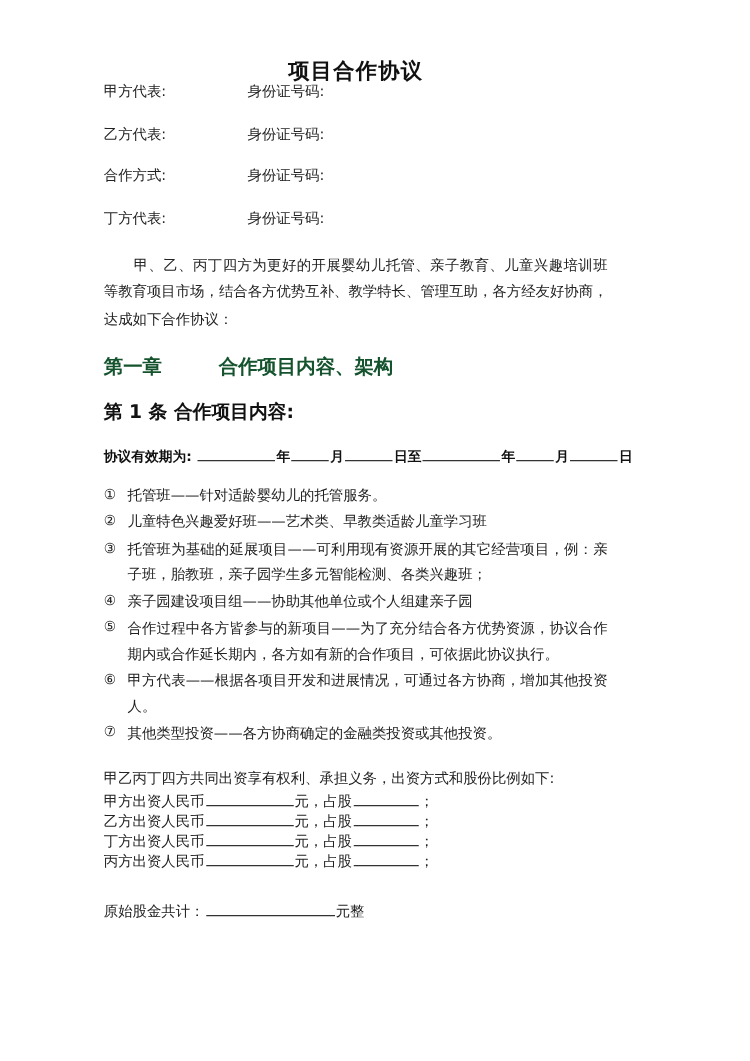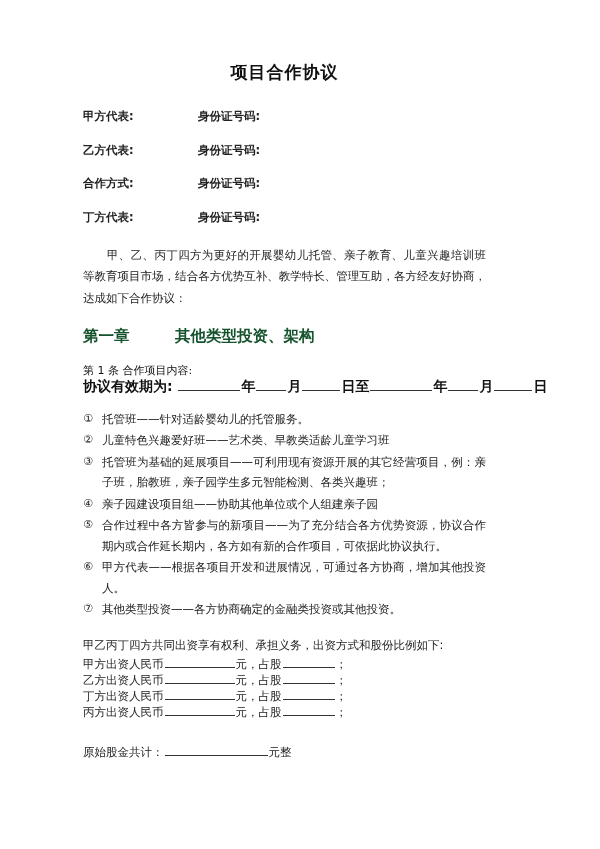--- a/index.html
+++ b/index.html
@@ -13,34 +13,32 @@
     font-family: "DejaVu Sans", "Liberation Sans", sans-serif;
     color: #1b1b1b;
     overflow: hidden;
   }
   .page {
     position: relative;
     width: 569px;
     height: 849px;
     background: #fff;
     box-sizing: border-box;
-    padding: 16px 83px;
+    padding: 0 83px;
   }
   .doc-title {
     text-align: center;
     font-size: 17px;
     font-weight: bold;
     letter-spacing: 1px;
     margin: 0;
     padding-top: 45px;
     color: #111;
   }
   .party-block {
-    margin-top: 27px;
-    font-weight: bold;
   }
   .party-row {
     display: flex;
     font-size: 11.5px;
     line-height: 1;
     margin-bottom: 22px;
     color: #222;
   }
   .party-rep {
     width: 115px;
@@ -62,32 +60,33 @@
     font-size: 15.5px;
     font-weight: bold;
     margin: 17px 0 0 0;
     color: #14532d;
     display: flex;
   }
   .chapter-num {
     flex: 0 0 92px;
   }
   .article {
-    font-size: 11px;
-    font-weight: normal;
+    font-size: 15px;
+    font-weight: bold;
     margin: 16px 0 0 0;
     color: #111;
   }
   .article.indented {
     padding-left: 8px;
     margin-top: 22px;
   }
   .date-line {
-    font-size: 14px;
-    font-weight: bold;
+    font-size: 11px;
+    font-weight: bold;
+    margin-top: 18px;
     color: #111;
     white-space: nowrap;
   }
   .blank {
     display: inline-block;
     border-bottom: 1px solid #333;
     vertical-align: baseline;
     height: 11px;
     margin: 0 1px;
   }
@@ -158,21 +157,21 @@
     <div class="party-row">
       <span class="party-rep">丁方代表:</span>
       <span class="party-id">身份证号码:</span>
     </div>
   </div>
 
   <p class="intro">甲、乙、丙丁四方为更好的开展婴幼儿托管、亲子教育、儿童兴趣培训班等教育项目市场，结合各方优势互补、教学特长、管理互助，各方经友好协商，达成如下合作协议：</p>
 
   <div class="chapter">
     <span class="chapter-num">第一章</span>
-    <span>其他类型投资、架构</span>
+    <span>合作项目内容、架构</span>
   </div>
 
   <div class="article">第 1 条  合作项目内容:</div>
 
   <div class="date-line">
     <span>协议有效期为:</span>
     <span class="blank b-lg"></span><span>年</span><span class="blank b-md"></span><span>月</span><span class="blank b-sm"></span><span>日至</span><span class="blank b-lg"></span><span>年</span><span class="blank b-md"></span><span>月</span><span class="blank b-sm"></span><span>日</span>
   </div>
 
   <ul class="item-list">

